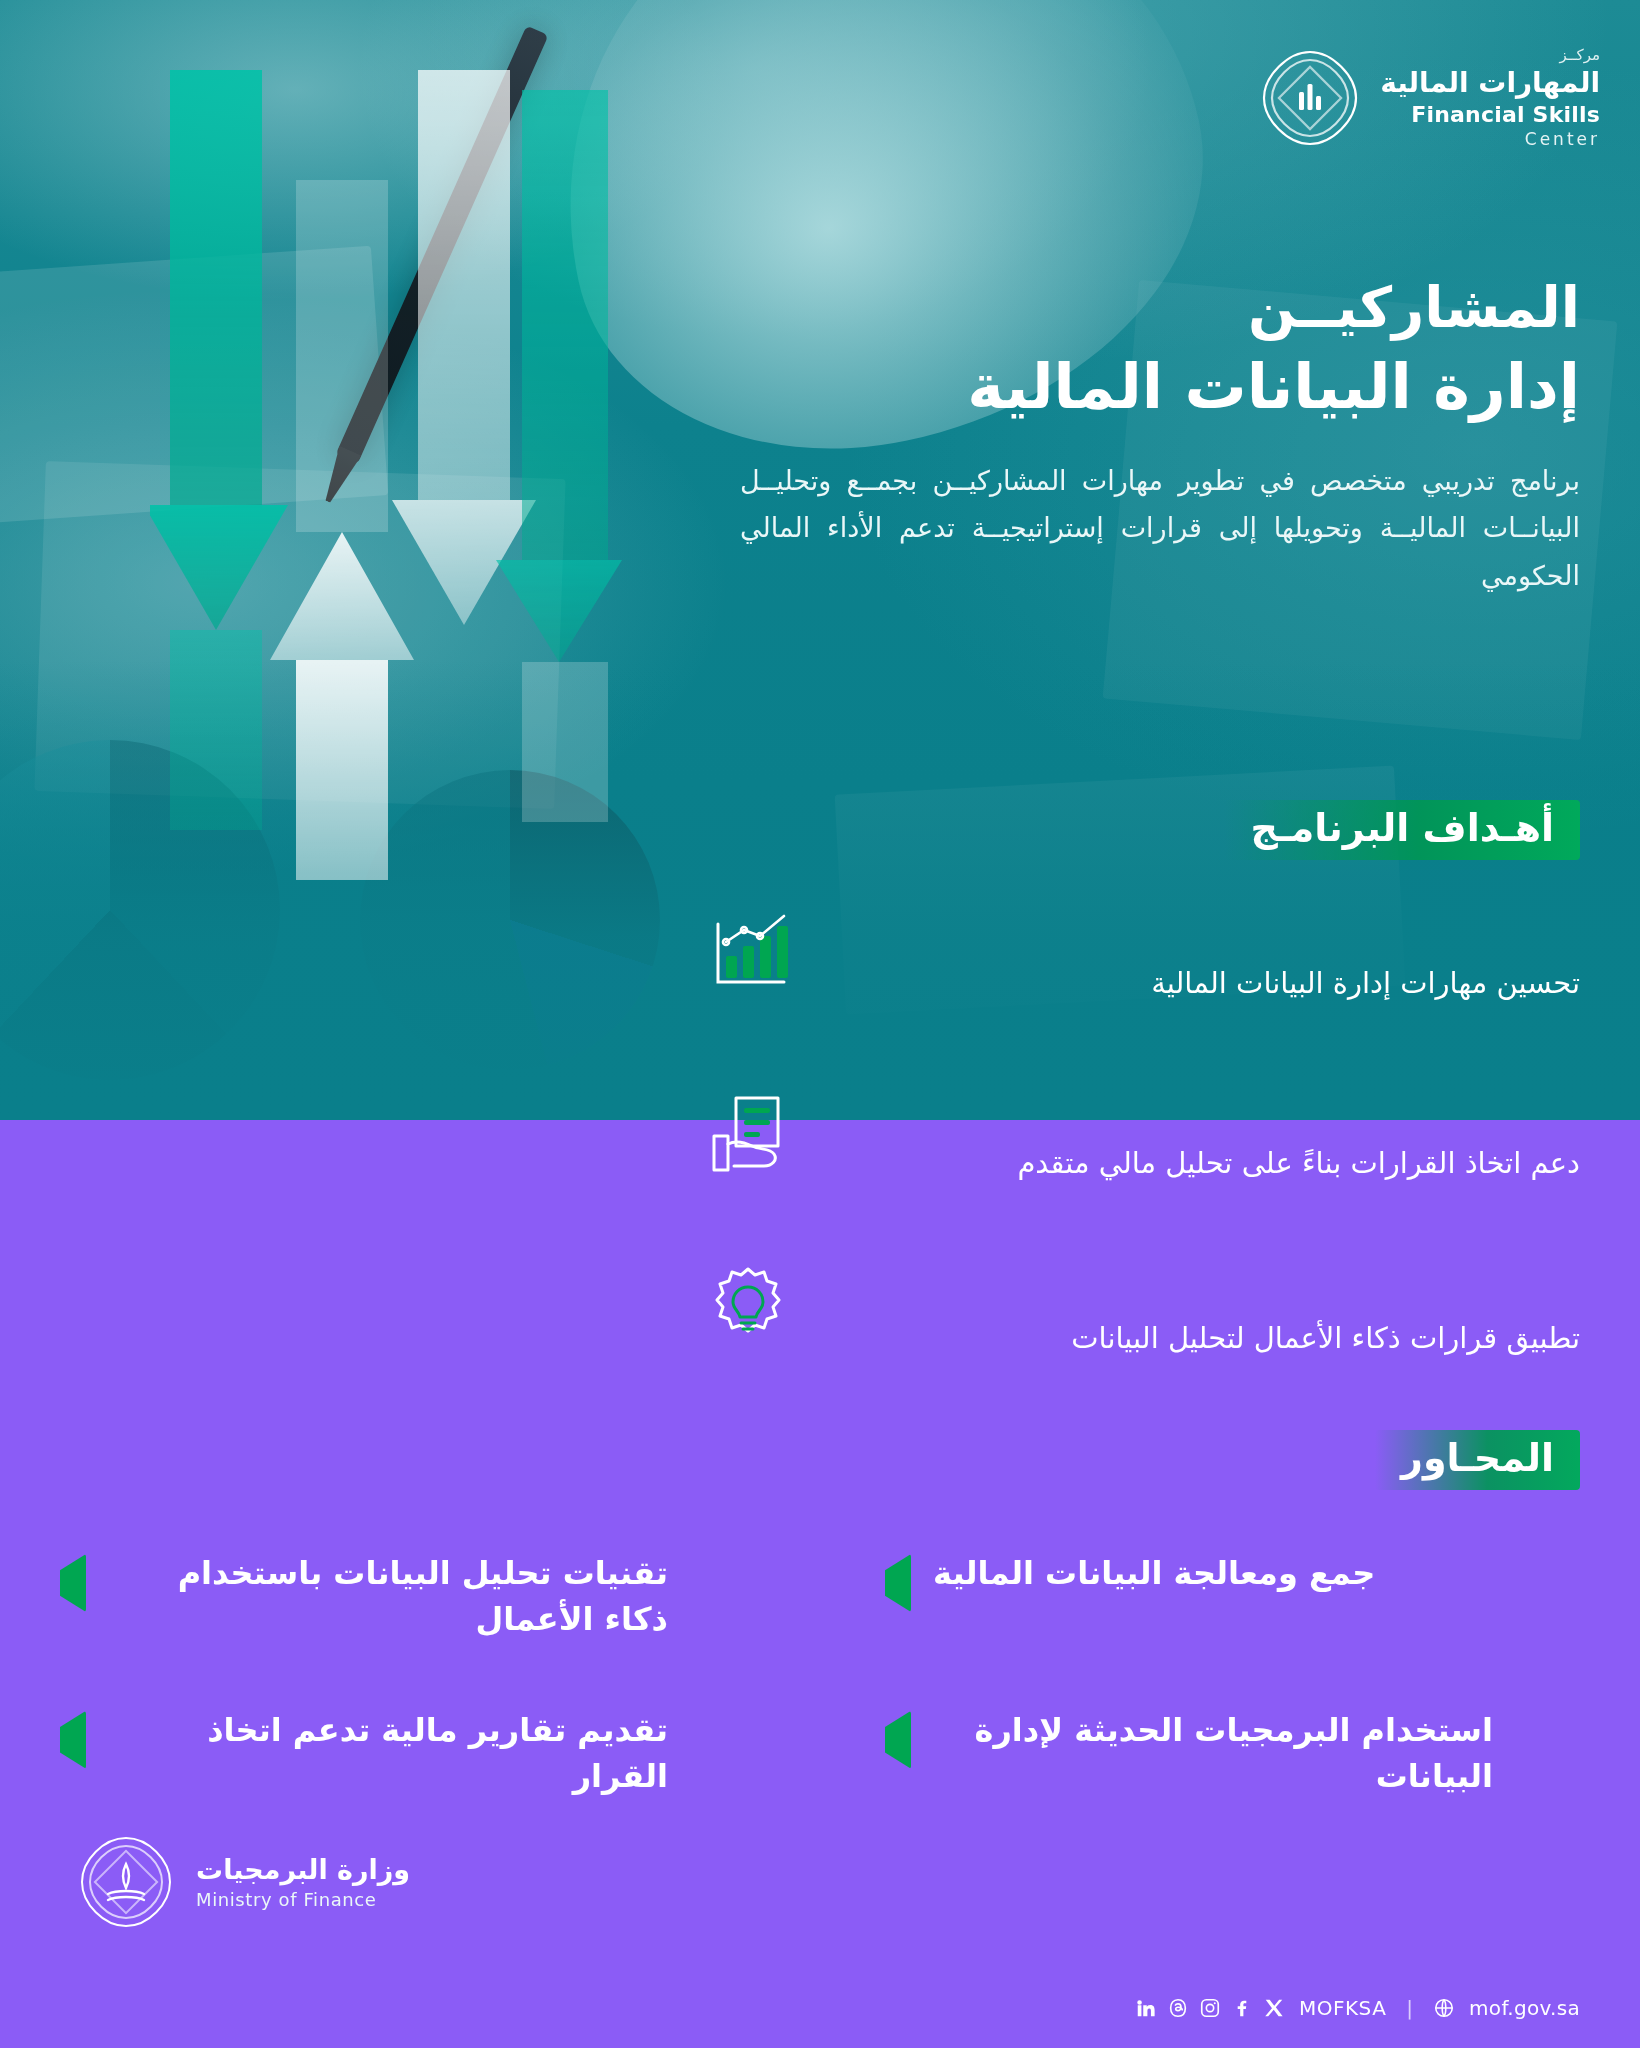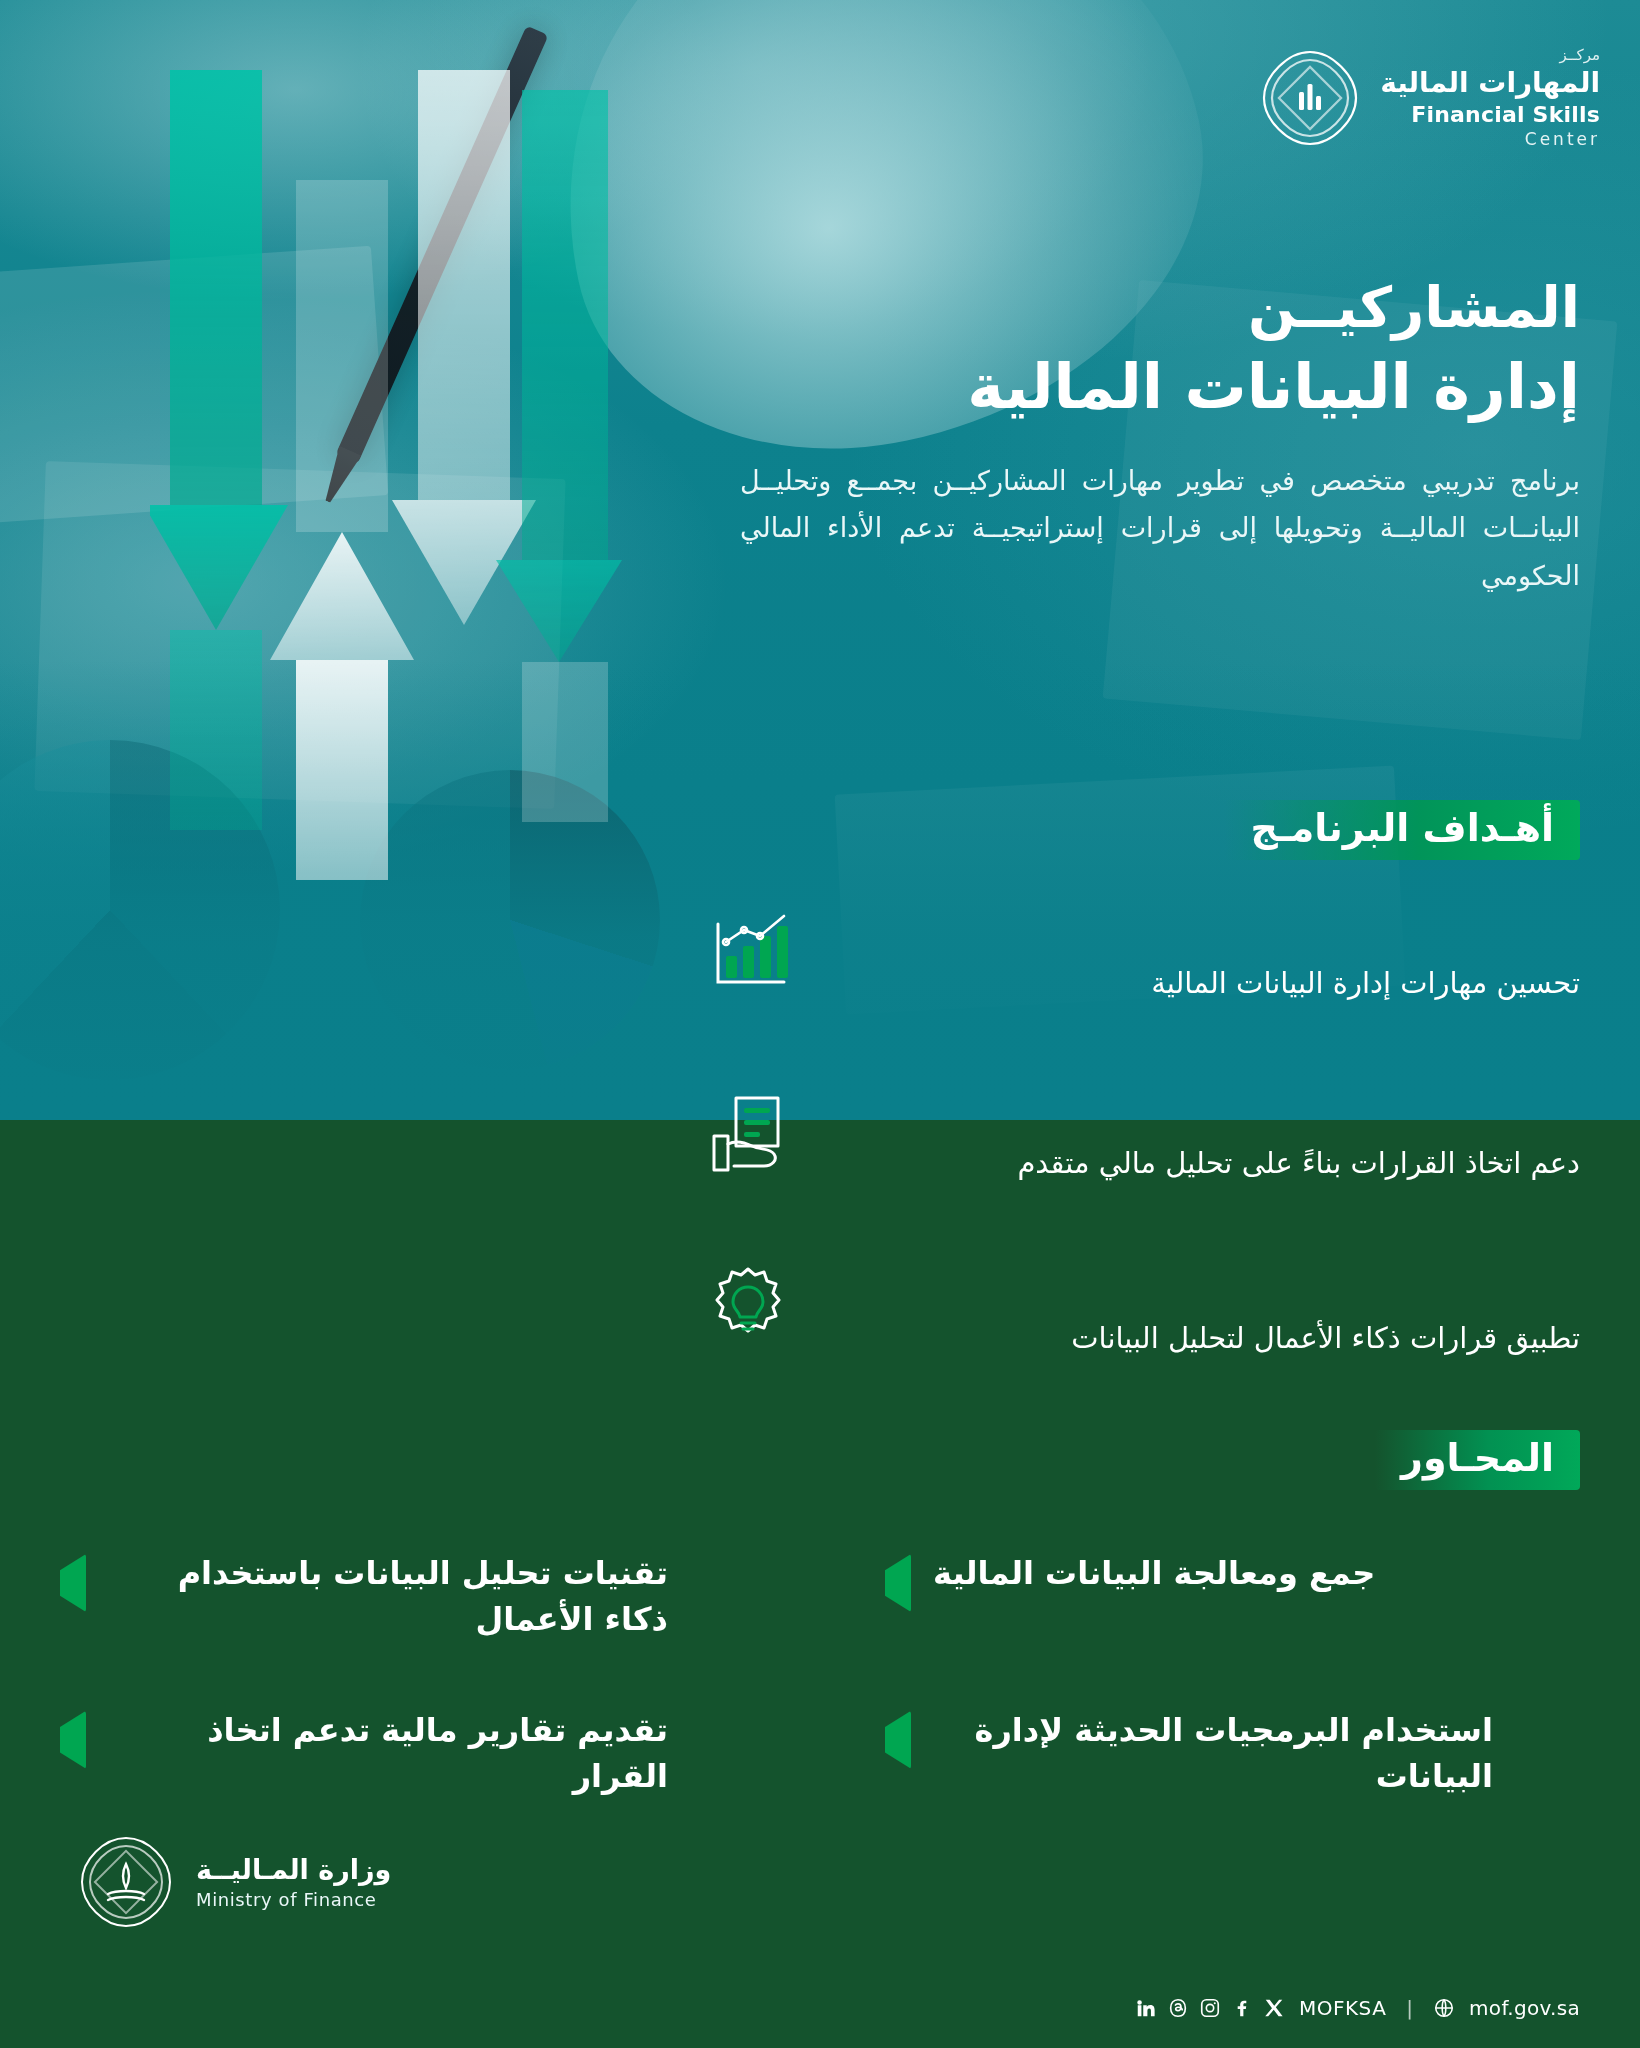--- a/index.html
+++ b/index.html
@@ -5,21 +5,21 @@
   * { box-sizing: border-box; margin: 0; padding: 0; }
   html, body {
     width: 1640px; height: 2048px;
     font-family: "DejaVu Sans", "Liberation Sans", sans-serif;
     background: #0b7b86;
     overflow: hidden;
   }
   .poster {
     position: relative;
     width: 1640px; height: 2048px;
-    background: #14532d;
+    background: #8b5cf6;
     overflow: hidden;
   }
 
   
   .photo {
     position: absolute; left: 0; top: 0; width: 1640px; height: 1120px;
     background:
       radial-gradient(ellipse 700px 340px at 18% 8%, rgba(210,235,238,0.40), rgba(10,127,139,0) 62%),
       radial-gradient(ellipse 620px 420px at 46% 6%, rgba(150,205,212,0.48), rgba(10,127,139,0) 64%),
       radial-gradient(ellipse 900px 520px at 62% 2%, rgba(120,190,200,0.38), rgba(10,127,139,0) 66%),
@@ -303,21 +303,21 @@
       <div class="axis-bullet"></div>
     </div>
     <div class="axis-item">
       <div class="axis-text">تقديم تقارير مالية تدعم اتخاذ القرار</div>
       <div class="axis-bullet"></div>
     </div>
   </div>
 
   <div class="footer-logo">
     <div class="mof-text">
-      <div class="mof-ar">وزارة المـاليــة</div>
+      <div class="mof-ar">وزارة البرمجيات</div>
       <div class="mof-en">Ministry of Finance</div>
     </div>
     <div class="mof-mark">
       <svg width="96" height="96" viewBox="0 0 96 96" xmlns="http://www.w3.org/2000/svg" aria-hidden="true">
         <g fill="none" stroke="#ffffff" stroke-width="2">
           <path d="M48 4 C70 4 92 26 92 48 C92 70 70 92 48 92 C26 92 4 70 4 48 C4 26 26 4 48 4 Z"></path>
           <path d="M48 12 C66 12 84 30 84 48 C84 66 66 84 48 84 C30 84 12 66 12 48 C12 30 30 12 48 12 Z" opacity="0.7"></path>
           <path d="M26 26 L70 26 L70 70 L26 70 Z" transform="rotate(45 48 48)" opacity="0.55"></path>
         </g>
         <g fill="none" stroke="#ffffff" stroke-width="2.4" stroke-linecap="round">

